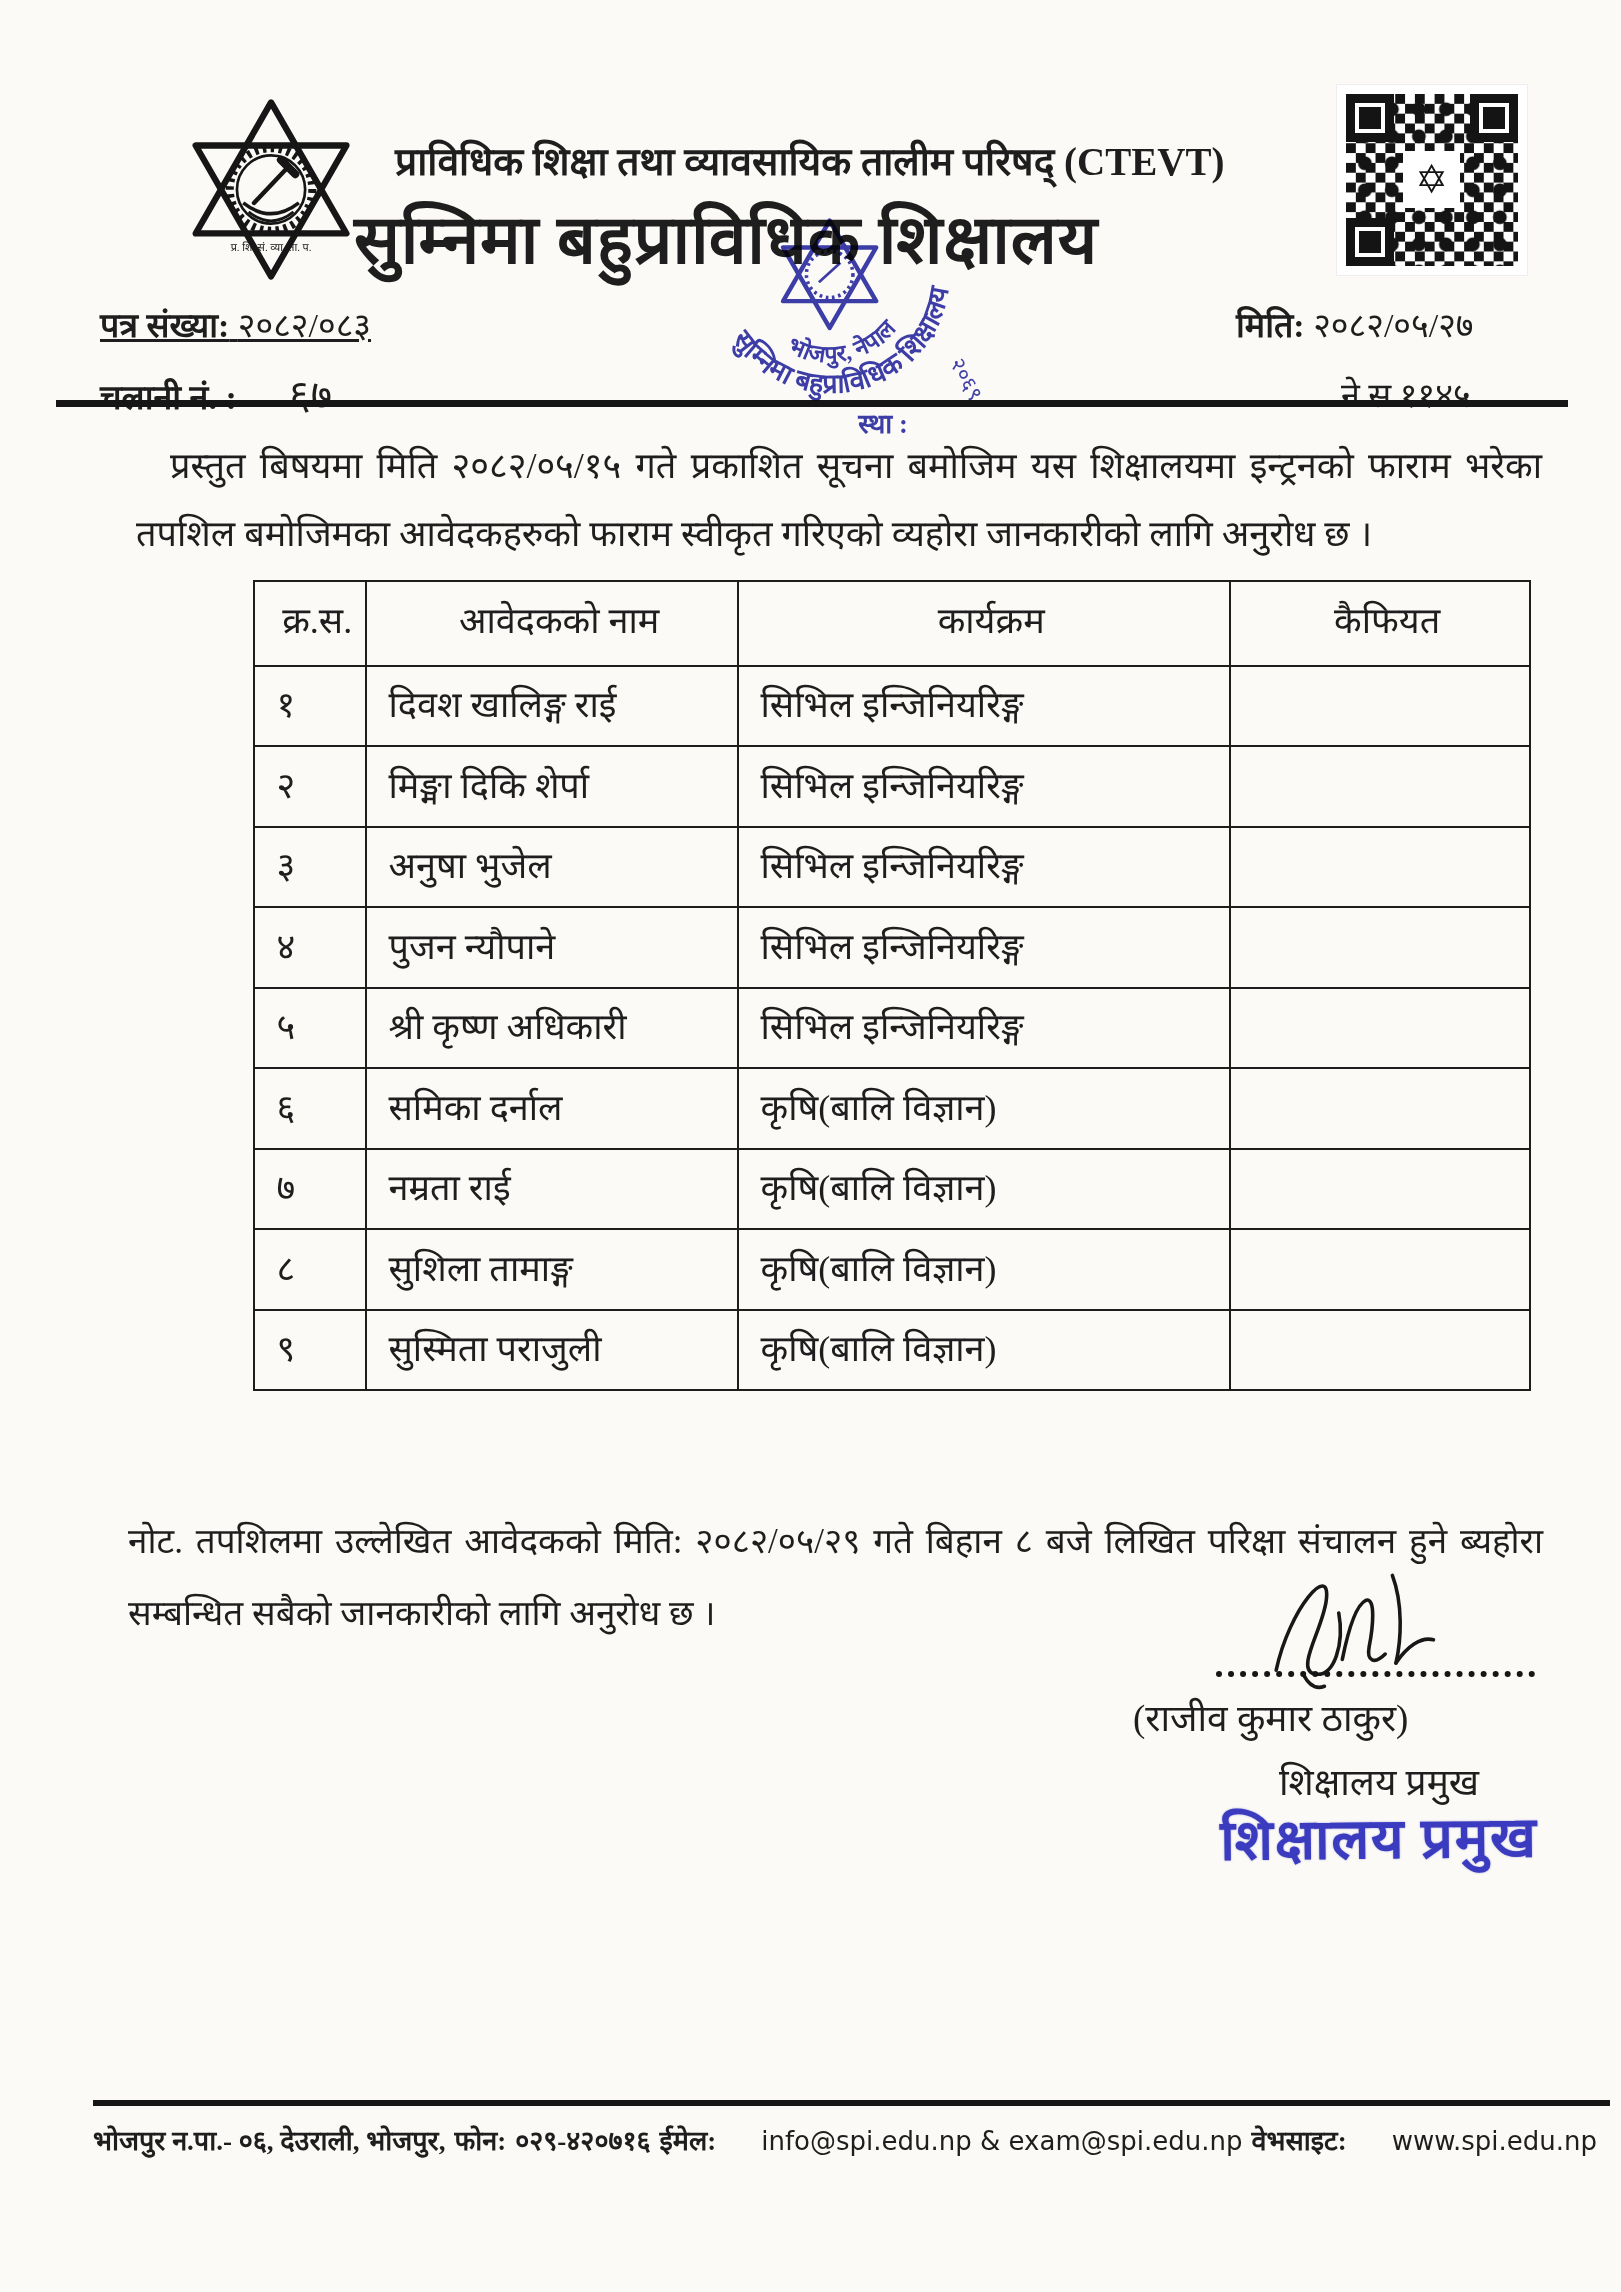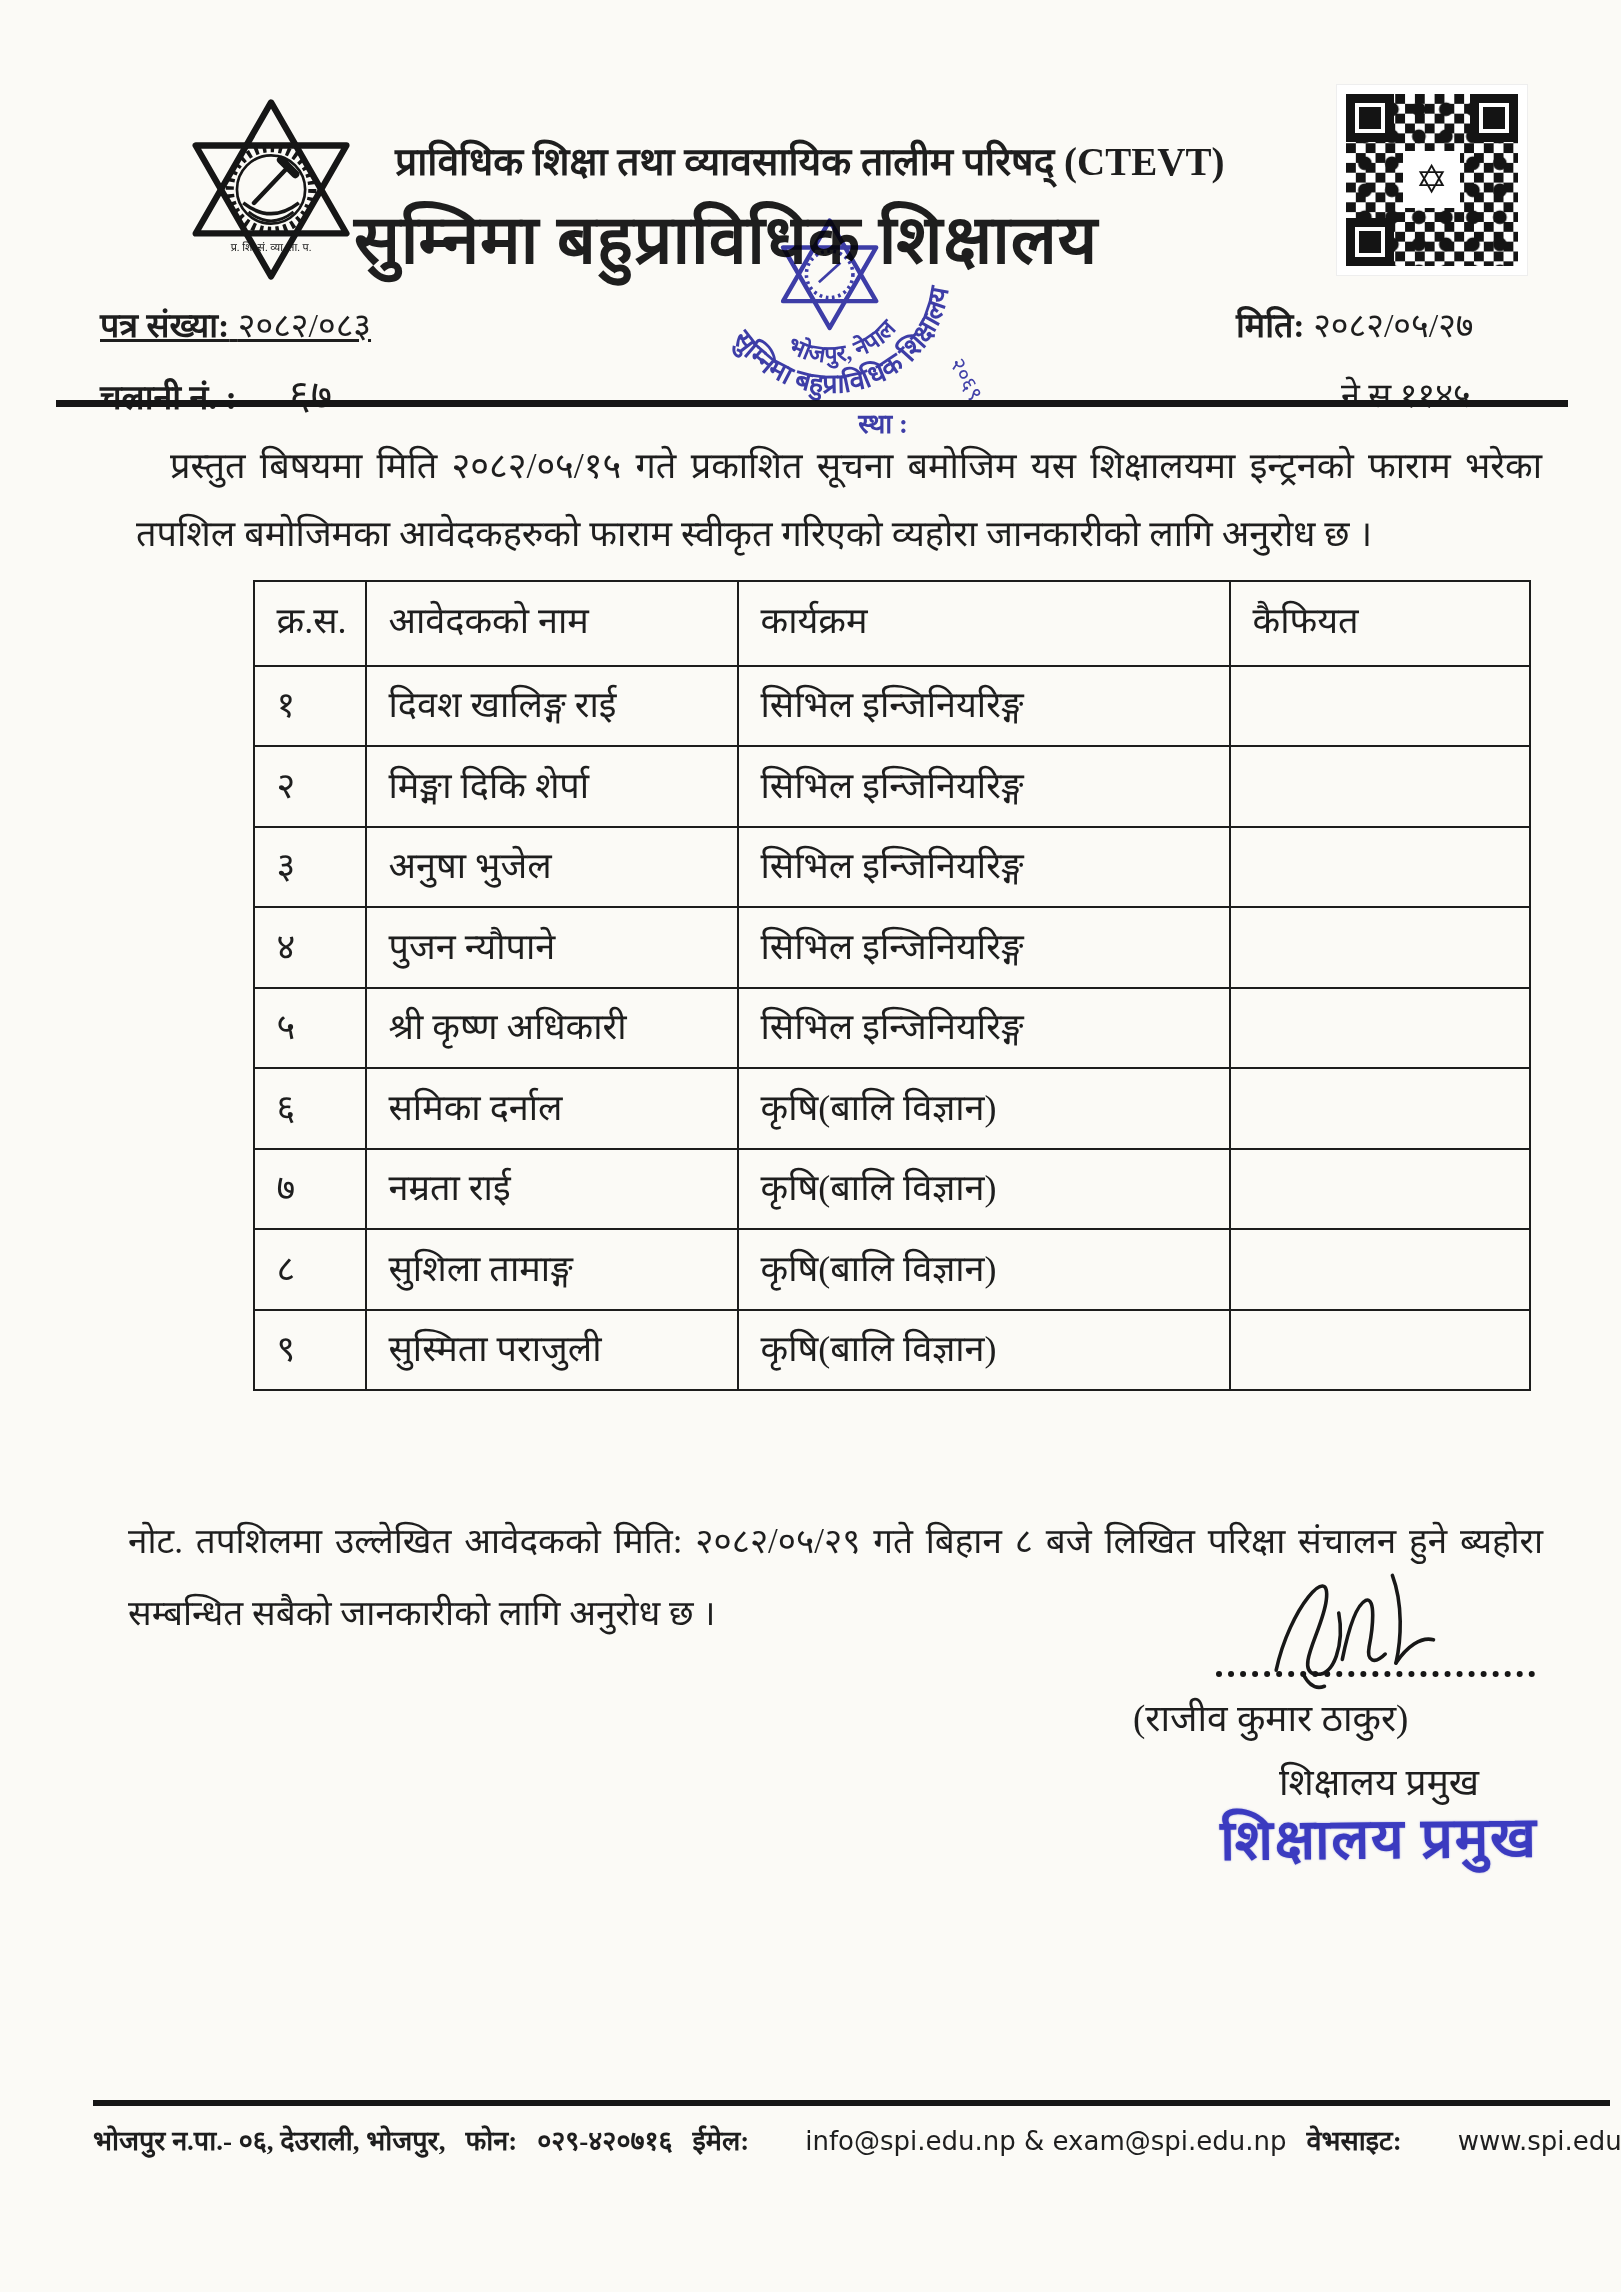--- a/index.html
+++ b/index.html
@@ -41,36 +41,36 @@
   .rule-bottom{left:93px; top:2100px; width:1517px; height:6.3px; background:#161616;}
   
   .stamp{left:688px; top:209px; width:430px; height:246px; mix-blend-mode:multiply;}
   
   .body-par{left:136px; top:432px; width:1406px; font-size:36px; line-height:68px; text-indent:34px; text-align:justify;}
   
   table.apps{position:absolute; left:253px; top:580px; width:1275px; border-collapse:collapse;
     table-layout:fixed; font-size:36px;}
   table.apps th, table.apps td{border:2.7px solid #1d1d1d; vertical-align:top; text-align:left;
     padding:12.5px 7.2px 0 21.5px; font-weight:normal; white-space:nowrap; overflow:hidden;}
-  table.apps th{height:70px;}
+  table.apps th{height:70px;text-align:center;}
   table.apps td{height:66px;}
   .col-sn{width:112px;} .col-name{width:372px;} .col-prog{width:492px;} .col-rem{width:300px;}
   
   .note{left:128px; top:1506px; width:1415px; font-size:35px; line-height:72px; text-align:justify;}
   
   .sig-svg{left:1249px; top:1554px; width:251px; height:143px;}
   .sig-dots{left:1216px; top:1621px; width:319px; height:50px; border-bottom:6.3px dotted #161616;}
   .sig-name{left:1133px; top:1691px; width:430px; font-size:37px; white-space:nowrap;}
   .sig-title{left:1164px; top:1755px; width:430px; text-align:center; font-size:37px; white-space:nowrap;}
   .sig-stamp{left:1128px; top:1798px; width:502px; text-align:center; font-size:56px; font-weight:bold;
     color:#3b3bc0; white-space:nowrap; transform:rotate(-0.6deg);
     text-shadow:0 0 1.8px rgba(59,59,192,.55); letter-spacing:1.8px;}
   
   .footer{left:93px; top:2121px; width:1517px; font-size:27px; white-space:nowrap;
-    display:flex; gap:20px; align-items:baseline;}
+    display:flex; gap:9px; align-items:baseline;}
   .footer .lat{font-family:"DejaVu Sans","Liberation Sans",sans-serif; font-size:26px;margin-left:36px;}
   .footer b{font-weight:bold;}
 </style>
 </head>
 <body>
 
 <div class="page">
 
   <svg class="abs" style="left:184px; top:97px;" width="175" height="202" viewBox="0 0 195 225">
     <g fill="none" stroke="#161616" stroke-width="7" stroke-linejoin="round">

